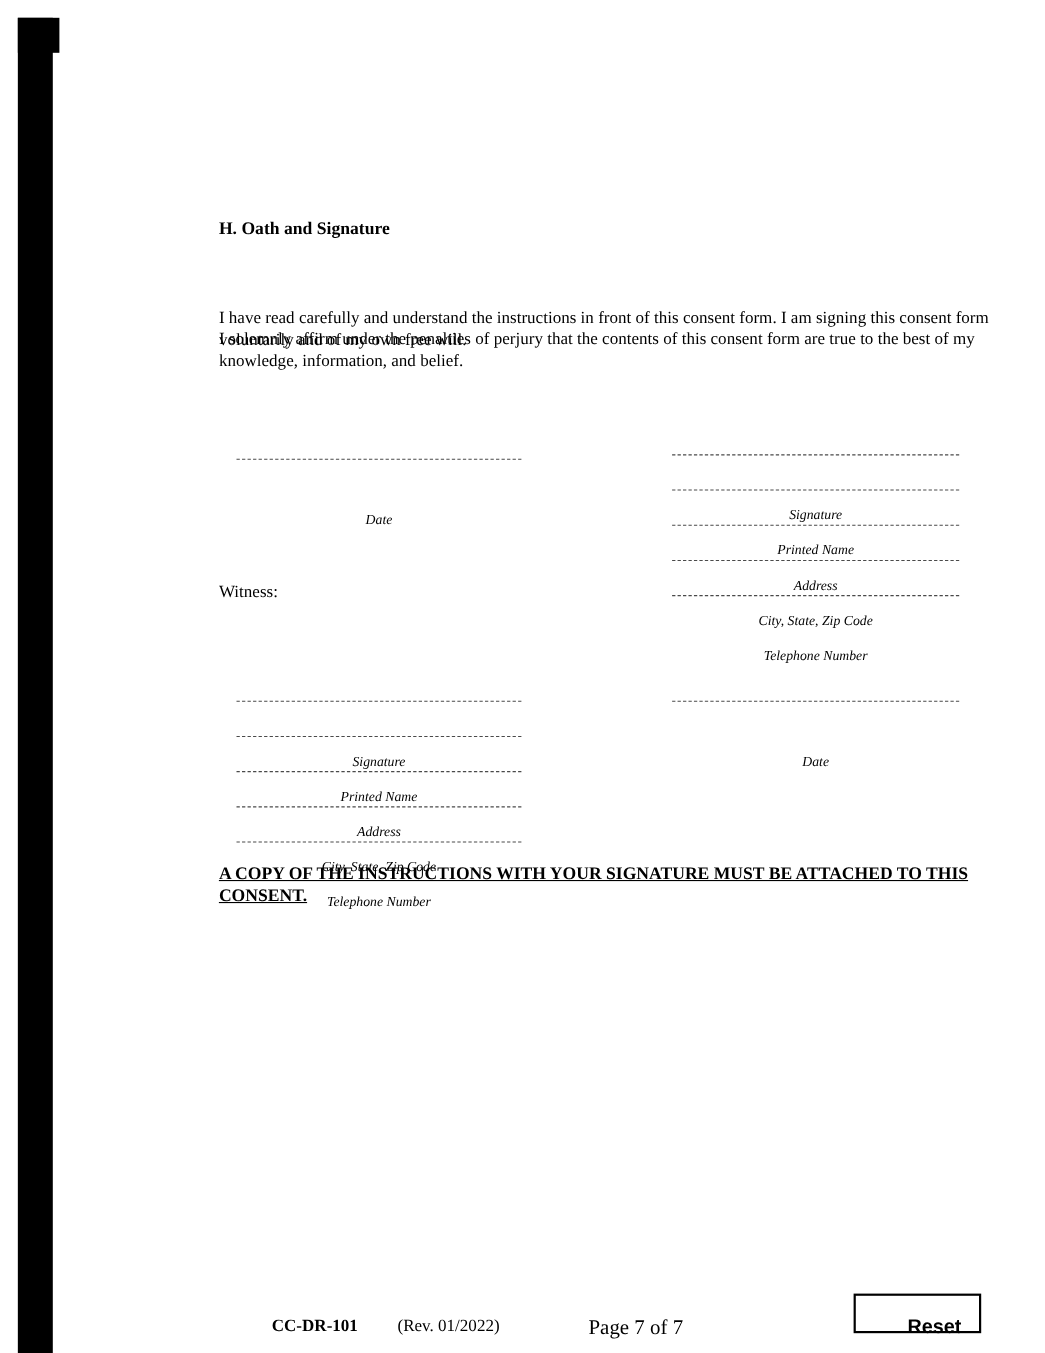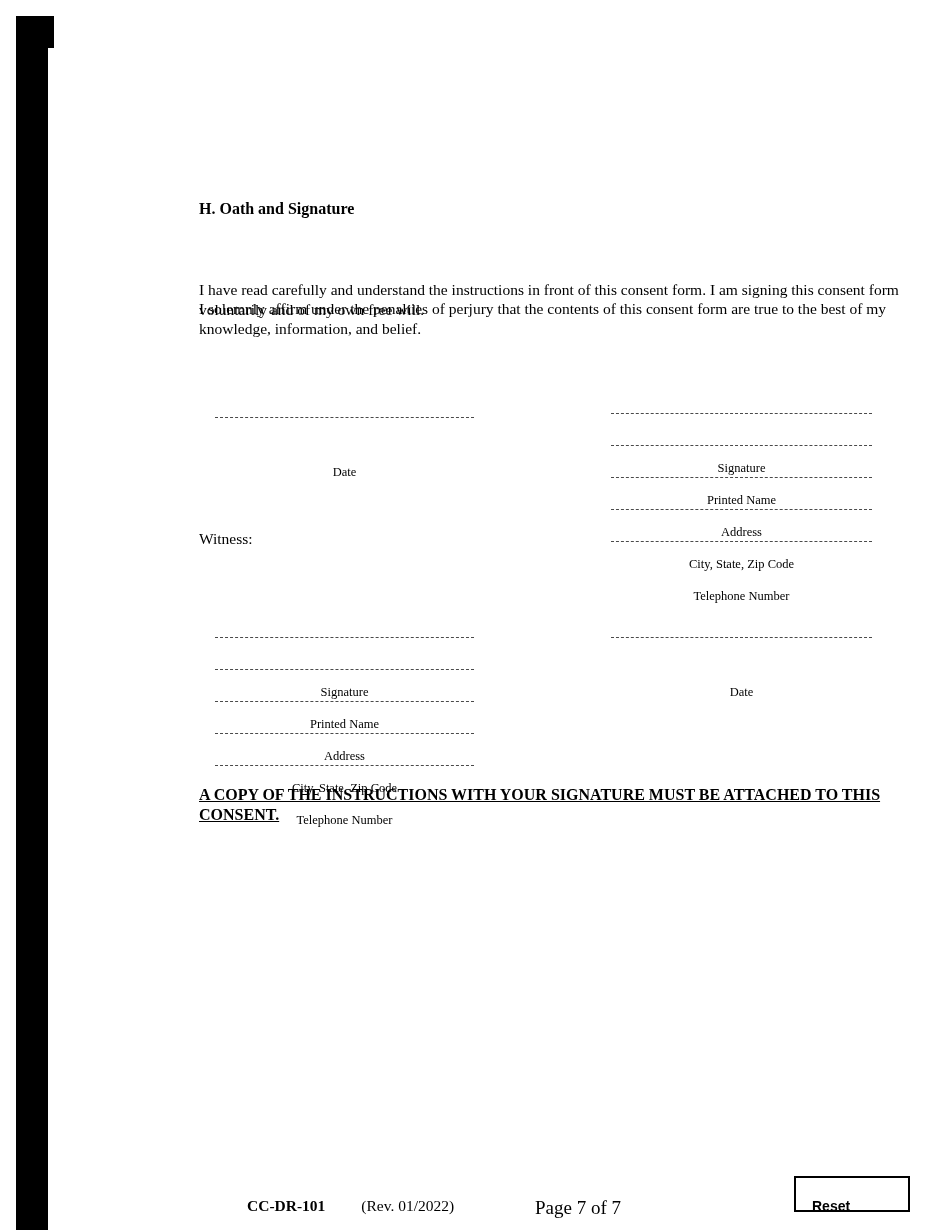--- a/index.html
+++ b/index.html
@@ -10,41 +10,41 @@
 
   .scan-bar    { position:absolute; left:0; top:0; width:9px;  height:1230px; background:#000; }
   .scan-corner { position:absolute; left:0; top:0; width:38px; height:11px;  background:#000; }
 
   .heading { position:absolute; left:167px; top:168px; font-size:16px; font-weight:bold; }
 
   .para { position:absolute; left:167px; width:748px; font-size:15.5px; line-height:20px; }
   #para1 { top:207px;margin-top:41px; }
   #para2 { top:267px; }
 
-  .field-col { position:absolute; }
+  .field-col { position:absolute;font-style:italic; }
   .field-row { height:28px; text-align:center; }
   .field-line { border-top:1px dashed #4a4a4a; height:3px; cursor:text; }
   .field-label { font-size:12.5px; line-height:13px; }
 
   .witness-label { position:absolute; left:167px; top:498px; font-size:15.5px; }
 
   .notice { position:absolute; left:167px; width:748px; font-size:16px; font-weight:bold; line-height:20px;text-decoration:underline; }
   #notice1 { top:753px; }
   #notice2 { top:812px; }
 
   .footer-left { position:absolute; left:167px; top:1165px; font-size:15.5px;margin-left:32px; }
   .footer-left .bold { font-weight:bold; }
   .footer-left .rev { margin-left:4px; }
   .footer-page { position:absolute; left:503px; top:1165px; font-size:19px; }
 
   .reset-btn {
-    position:absolute; left:778px; top:1160px; width:116px; height:28px;
+    position:absolute; left:760px; top:1160px; width:116px; height:28px;
     background:#ffffff; border:2px solid #000;
-    font-family:"Liberation Sans", sans-serif; font-size:14px; font-weight:bold;
-    color:#000; cursor:pointer; text-align:left; line-height:24px;
+    font-family:"Liberation Sans", sans-serif; font-size:18px; font-weight:bold;
+    color:#000; cursor:pointer; text-align:right; line-height:24px;
   }
 </style>
 </head>
 <body>
 
 <div class="page">
 
   <div class="scan-bar"></div>
   <div class="scan-corner"></div>
 

